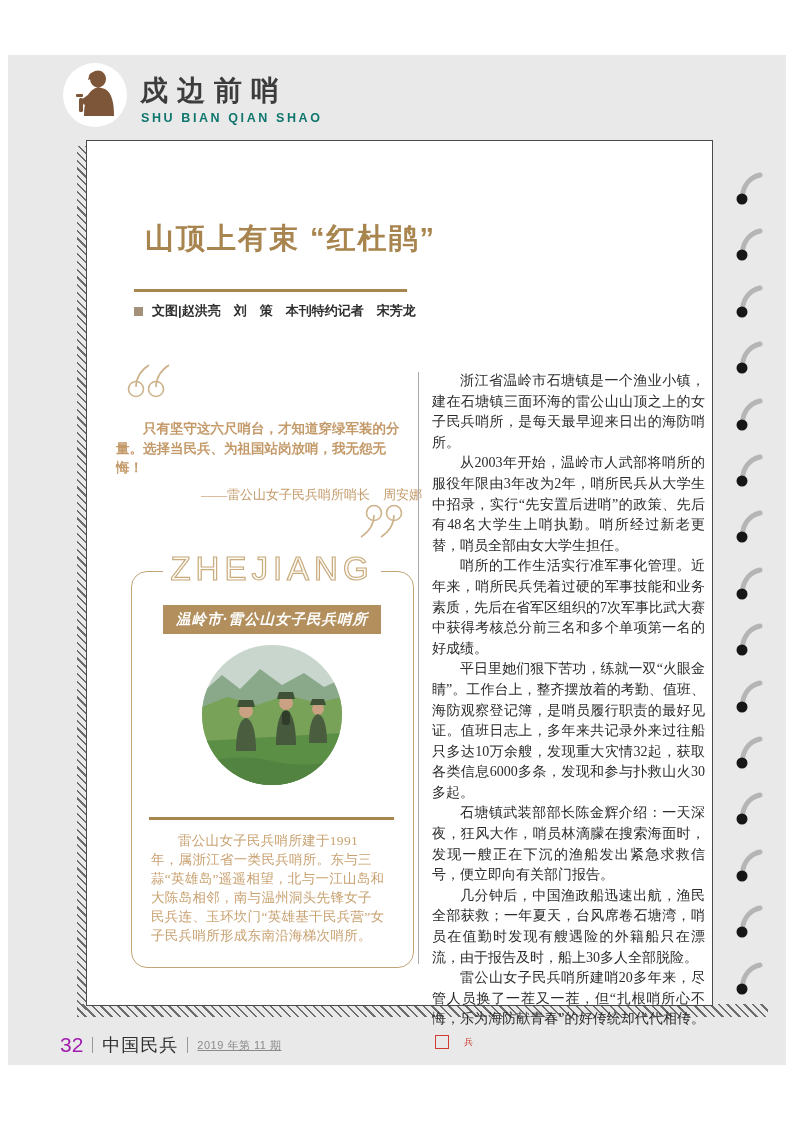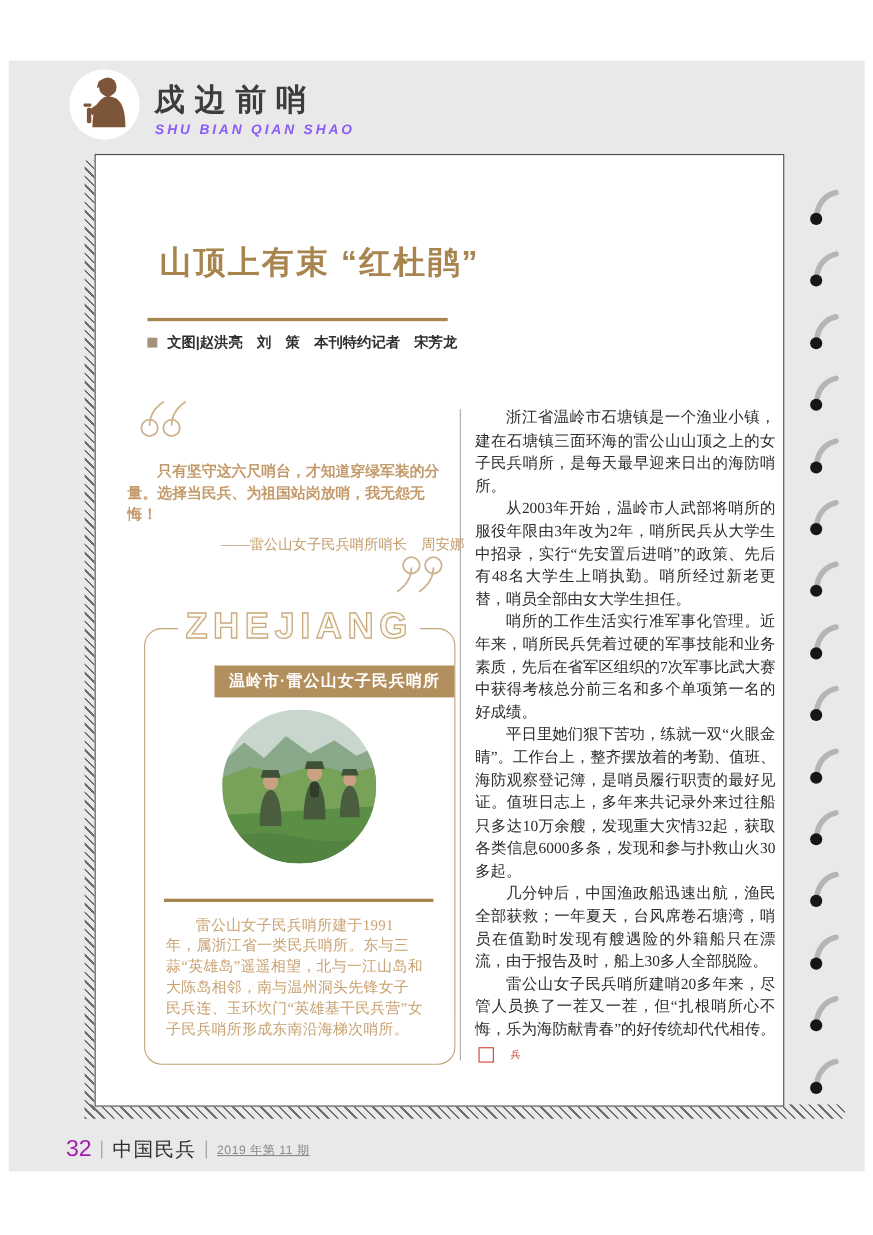--- a/index.html
+++ b/index.html
@@ -6,21 +6,21 @@
   body{width:794px;height:1123px;position:relative;background:#ffffff;overflow:hidden;
        font-family:"Liberation Sans",sans-serif;}
   .abs{position:absolute;}
 
   .gray-bg{left:8px;top:55px;width:778px;height:1010px;background:#e9e9e9;}
 
   
   .logo-circle{left:63px;top:63px;width:64px;height:64px;border-radius:50%;background:#fff;
                display:flex;align-items:center;justify-content:center;z-index:3;}
   .section-title{left:140px;top:72px;font-size:28px;font-weight:bold;color:#3c3c3c;letter-spacing:9px;text-align:right;}
-  .section-pinyin{left:141px;top:111px;font-size:12.5px;font-weight:bold;color:#8b5cf6;letter-spacing:2.6px;font-style:italic;}
+  .section-pinyin{left:141px;top:111px;font-size:12.5px;font-weight:bold;color:#0f766e;letter-spacing:2.6px;}
 
   
   .hatch-left{left:77px;top:146px;width:9px;height:871px;
     background:repeating-linear-gradient(45deg,#6d6d6d 0 1.6px,transparent 1.6px 5.5px);}
   .hatch-bottom{left:77px;top:1004px;width:691px;height:13px;
     background:repeating-linear-gradient(45deg,#6d6d6d 0 1.6px,transparent 1.6px 6px);}
 
   
   .page{left:86px;top:140px;width:625px;height:864px;background:#fff;border:1px solid #4a4a4a;}
 
@@ -30,25 +30,25 @@
   .byline-square{width:9px;height:9px;background:#a39179;display:inline-block;margin-right:9px;}
 
   .quote-mark{left:38px;top:222px;}
   .quote-mark-close{left:268px;top:358px;transform:rotate(180deg);}
   .quote-text{left:29px;top:278px;width:296px;font-size:13.5px;line-height:19.5px;color:#c49a6a;
               text-indent:2em;font-weight:bold;font-family:"Liberation Serif",serif;}
   .quote-attr{left:45px;top:345px;width:290px;text-align:right;font-size:13px;color:#c49a6a;
               font-family:"Liberation Serif",serif;}
 
   .zh-wrap{left:44px;top:409px;width:282px;text-align:center;z-index:2;}
-  .zh-text{display:inline-block;background:#fff;padding:0 7px;font-size:33px;font-weight:700;
+  .zh-text{display:inline-block;background:#fff;padding:0 7px;font-size:33px;font-weight:400;
            letter-spacing:5px;color:#fdfbf6;-webkit-text-stroke:1.2px #c9ab7e;
            font-family:"Liberation Sans",sans-serif;}
   .post-box{left:44px;top:430px;width:281px;height:395px;border:1.5px solid #c3a477;border-radius:16px;}
-  .post-label-wrap{left:44px;top:464px;width:282px;text-align:right;}
+  .post-label-wrap{left:44px;top:464px;width:282px;text-align:center;font-style:italic;}
   .post-label{display:inline-block;background:#b28f5d;color:#ffffff;font-size:14.5px;font-weight:bold;
               letter-spacing:1px;padding:5px 13px;}
   .photo{left:115px;top:504px;width:140px;height:140px;border-radius:50%;overflow:hidden;}
   .card-divider{left:62px;top:676px;width:245px;height:3px;background:#a8854f;}
   .post-desc{left:64px;top:690px;width:234px;font-size:13.5px;line-height:19px;color:#c8a170;
              text-indent:2em;letter-spacing:0.3px;font-family:"Liberation Serif",serif;}
 
   .vline{left:331px;top:231px;width:1px;height:592px;background:#a9a9a9;}
 
   .body-col{left:345px;top:230px;width:273px;font-size:14px;line-height:20.6px;color:#2b2b2b;
@@ -154,20 +154,21 @@
   <div class="abs card-divider"></div>
   <div class="abs post-desc">雷公山女子民兵哨所建于1991年，属浙江省一类民兵哨所。东与三蒜“英雄岛”遥遥相望，北与一江山岛和大陈岛相邻，南与温州洞头先锋女子民兵连、玉环坎门“英雄基干民兵营”女子民兵哨所形成东南沿海梯次哨所。</div>
 
   <div class="abs vline"></div>
 
   <div class="abs body-col">
     <p>浙江省温岭市石塘镇是一个渔业小镇，建在石塘镇三面环海的雷公山山顶之上的女子民兵哨所，是每天最早迎来日出的海防哨所。</p>
     <p>从2003年开始，温岭市人武部将哨所的服役年限由3年改为2年，哨所民兵从大学生中招录，实行“先安置后进哨”的政策、先后有48名大学生上哨执勤。哨所经过新老更替，哨员全部由女大学生担任。</p>
     <p>哨所的工作生活实行准军事化管理。近年来，哨所民兵凭着过硬的军事技能和业务素质，先后在省军区组织的7次军事比武大赛中获得考核总分前三名和多个单项第一名的好成绩。</p>
     <p>平日里她们狠下苦功，练就一双“火眼金睛”。工作台上，整齐摆放着的考勤、值班、海防观察登记簿，是哨员履行职责的最好见证。值班日志上，多年来共记录外来过往船只多达10万余艘，发现重大灾情32起，获取各类信息6000多条，发现和参与扑救山火30多起。</p>
+    <p>石塘镇武装部部长陈金辉介绍：一天深夜，狂风大作，哨员林滴朦在搜索海面时，发现一艘正在下沉的渔船发出紧急求救信号，便立即向有关部门报告。</p>
     <p>几分钟后，中国渔政船迅速出航，渔民全部获救；一年夏天，台风席卷石塘湾，哨员在值勤时发现有艘遇险的外籍船只在漂流，由于报告及时，船上30多人全部脱险。</p>
     <p><span>雷公山女子民兵哨所建哨20多年来，尽管人员换了一茬又一茬，但“扎根哨所心不悔，乐为海防献青春”的好传统却代代相传。</span><span class="end-seal">兵</span></p>
   </div>
 </div>
 
 <div class="abs rings">
     <div class="ring" style="top: 0px;"><svg width="30" height="34" viewBox="0 0 30 34">
         <path d="M26,3 C17,5 10,12 8.5,23" stroke="#b5b5b5" stroke-width="5" fill="none" stroke-linecap="round"></path>
         <circle cx="8" cy="27" r="5.5" fill="#161616"></circle>
       </svg></div>

